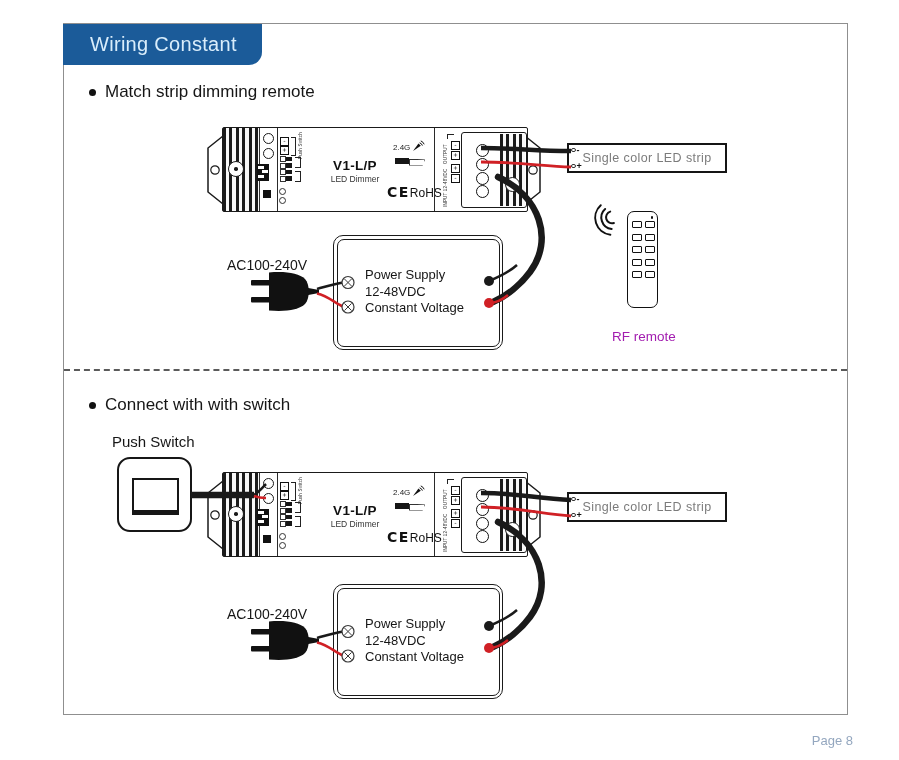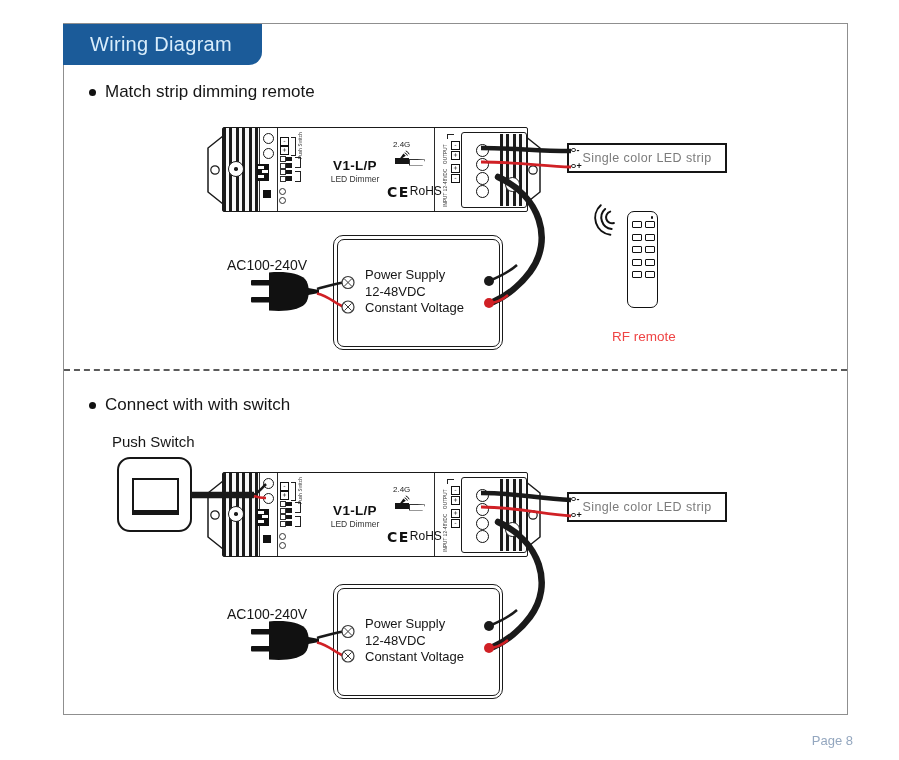--- a/index.html
+++ b/index.html
@@ -47,21 +47,21 @@
   .psw-label{position:absolute;left:112px;top:433px;font-size:15px;}
 
   
   .remote{position:absolute;left:627px;top:211px;width:31px;height:97px;border:1.7px solid #111;
           border-radius:7px;background:#fff;box-sizing:border-box;}
   .rdot{position:absolute;right:4px;top:4px;width:2.5px;height:2.5px;background:#111;border-radius:50%;}
   .rbtns{position:absolute;left:3.5px;top:9px;display:grid;grid-template-columns:10px 10px;
          grid-auto-rows:7px;gap:5.5px 3px;}
   .rbtn{width:10px;height:7px;border:1.4px solid #111;background:#fff;box-sizing:border-box;border-radius:1px;}
   .remote-label{position:absolute;left:603px;top:329px;width:82px;text-align:center;
-                font-size:13.5px;color:#ef4444;}
+                font-size:13.5px;color:#a21caf;}
 
   
   .device-slot{position:absolute;width:340px;height:85px;}
   .ears{position:absolute;left:0;top:0;}
   .ear{fill:#fff;stroke:#1a1a1a;stroke-width:1.5;stroke-linejoin:round;}
   .earhole{fill:#fff;stroke:#1a1a1a;stroke-width:1.2;}
   .dev-body{position:absolute;left:18px;top:0;width:306px;height:85px;background:#fff;
             border:1.5px solid #1a1a1a;border-radius:2px;box-sizing:border-box;}
   .fins{position:absolute;background:repeating-linear-gradient(90deg,#1b1b1b 0 3px,#f8f8f8 3px 6.4px);}
   .hs-left{left:0;top:0;bottom:0;width:36px;border-right:1px solid #333;}
@@ -81,46 +81,46 @@
   .vtext{position:absolute;writing-mode:vertical-rl;transform:rotate(180deg);font-size:4.5px;
          line-height:5px;color:#333;letter-spacing:.2px;white-space:nowrap;}
   .selrow{position:absolute;width:4px;height:4px;border:1px solid #333;background:#fff;}
   .selrow::after{content:'';position:absolute;left:4.5px;top:-.5px;width:6px;height:4.5px;background:#161616;}
   .mcirc{position:absolute;width:7px;height:7px;border:1.2px solid #333;border-radius:50%;
          background:#fff;box-sizing:border-box;}
   .model{position:absolute;left:88px;top:30px;width:88px;text-align:center;font-size:13.5px;
          font-weight:bold;color:#111;letter-spacing:.3px;}
   .dtype{position:absolute;left:88px;top:46px;width:88px;text-align:center;font-size:8.5px;color:#333;}
   .rf24{position:absolute;left:170px;top:12px;display:flex;align-items:flex-end;gap:1px;
-        font-size:8px;color:#222;flex-direction:column;}
+        font-size:8px;color:#222;}
   .wg{position:absolute;left:172px;top:28px;width:30px;height:10px;}
   .wg-ins{position:absolute;left:0;top:2px;width:14px;height:6px;background:#161616;}
   .wg-core{position:absolute;left:14px;top:2.5px;width:14px;height:5px;border:.8px solid #333;
            background:#fff;clip-path:polygon(0 0,100% 15%,85% 100%,0 100%);}
-  .cert{position:absolute;left:164px;top:56px;display:flex;align-items:flex-start;color:#111;}
+  .cert{position:absolute;left:164px;top:56px;display:flex;align-items:flex-end;color:#111;}
   .ce{font-size:14px;font-weight:600;letter-spacing:1.5px;font-family:"DejaVu Sans",sans-serif;}
   .rohs{font-size:12px;}
   .termpanel{position:absolute;left:238px;top:4px;width:66px;height:76px;border:1.4px solid #1a1a1a;
              border-radius:3px;background:#fff;box-sizing:border-box;}
   .tbig{position:absolute;left:13.5px;width:13px;height:13px;border:1.4px solid #111;border-radius:50%;
         background:#fff;box-sizing:border-box;}
   .hs-right{left:38px;top:1px;bottom:1px;right:1px;}
 
   .wires{position:absolute;left:0;top:0;z-index:10;pointer-events:none;}
 </style>
 </head>
 <body>
 
 <div class="page">
 
   <div class="frame"></div>
   <div class="divider"></div>
 
   <div class="banner">
-    <span>Wiring Diagram</span>
+    <span>Wiring Constant</span>
   </div>
 
   <div class="sec-h" style="top:82px;">
     <span class="bullet"></span>
     <span>Match strip dimming remote</span>
   </div>
 
   <div class="device-slot" id="dev1" style="left:204px;top:127px;">
   <svg class="ears" width="340" height="85" viewBox="0 0 340 85">
     <polygon class="ear" points="19,9 19,77 4,65 4,21"></polygon>

